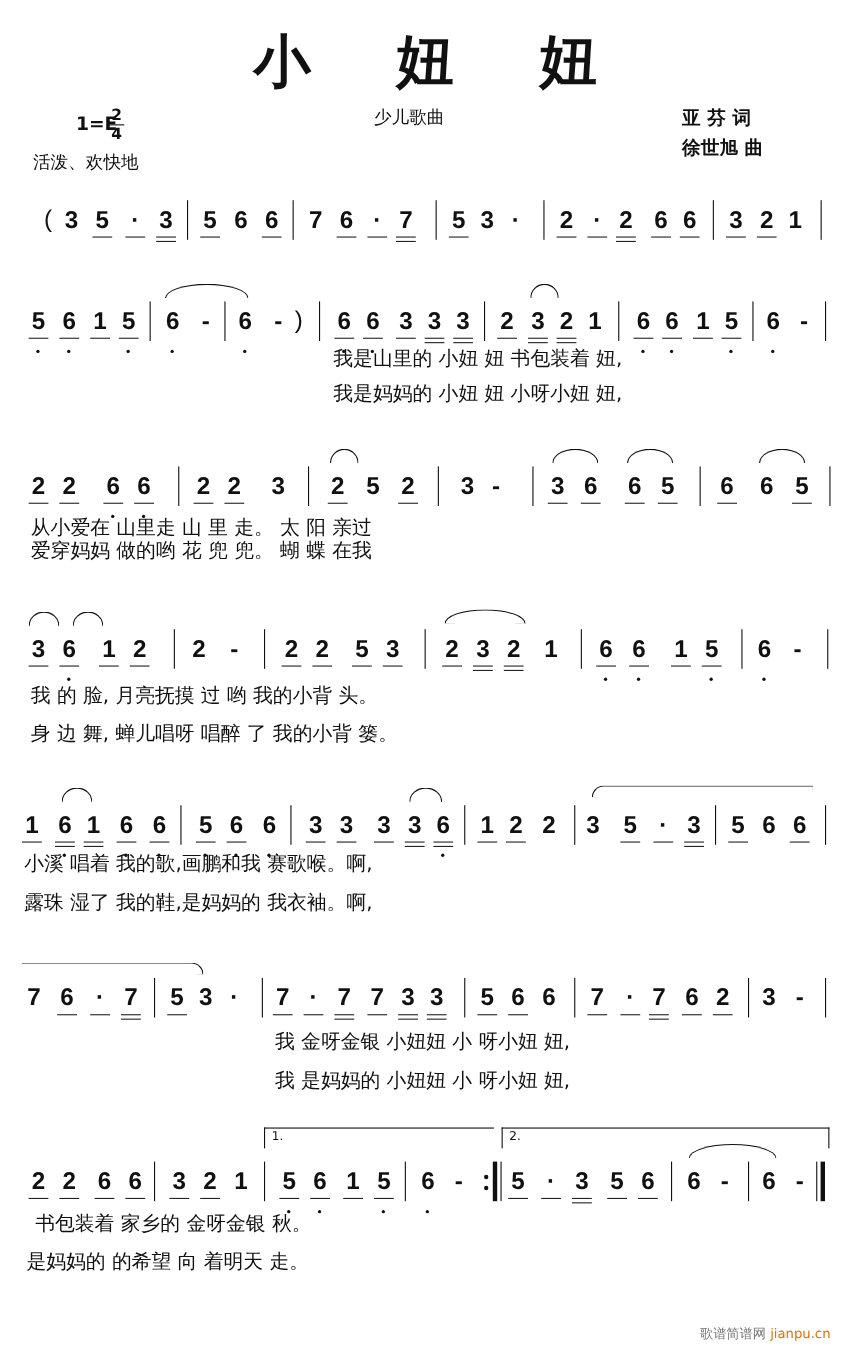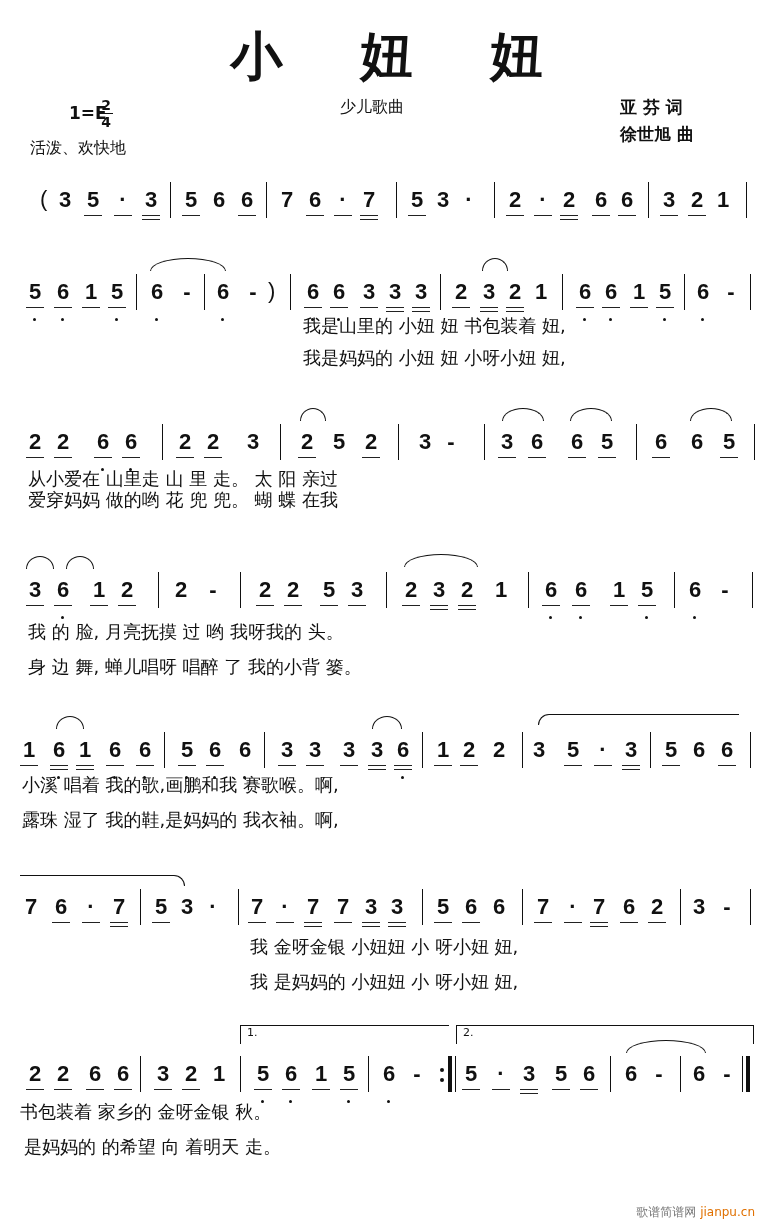--- a/index.html
+++ b/index.html
@@ -174,21 +174,21 @@
   <span class="bl" style="left:528px;"></span>
   <span class="n u1" style="left:544px;">6<i class="dotb"></i></span>
   <span class="n u1" style="left:574px;">6<i class="dotb"></i></span>
   <span class="n u1" style="left:612px;">1</span>
   <span class="n u1" style="left:640px;">5<i class="dotb"></i></span>
   <span class="bl" style="left:674px;"></span>
   <span class="n" style="left:688px;">6<i class="dotb"></i></span>
   <span class="n" style="left:718px;">-</span>
   <span class="bl" style="left:752px;"></span>
 </div>
-<div class="lyr" style="left:28px;top:620px;">我  的  脸, 月亮抚摸 过  哟 我呀我的 头。</div>
+<div class="lyr" style="left:28px;top:620px;">我  的  脸, 月亮抚摸 过  哟 我的小背 头。</div>
 <div class="lyr" style="left:28px;top:655px;">身  边  舞, 蝉儿唱呀 唱醉 了 我的小背 篓。</div>
 
 <div class="system" style="top:738px;">
   <span class="slur" style="left:56px;width:26px;top:-22px;"></span>
   <span class="n u1" style="left:22px;">1</span>
   <span class="n u1 u2" style="left:52px;">6<i class="dotb"></i></span>
   <span class="n u1 u2" style="left:78px;">1</span>
   <span class="n u1" style="left:108px;">6<i class="dotb"></i></span>
   <span class="n u1" style="left:138px;">6<i class="dotb"></i></span>
   <span class="bl" style="left:164px;"></span>
@@ -289,19 +289,19 @@
   <span class="bl" style="left:610px;"></span>
   <span class="slur" style="left:626px;width:78px;top:-22px;"></span>
   <span class="n" style="left:624px;">6</span>
   <span class="n" style="left:652px;">-</span>
   <span class="bl" style="left:680px;"></span>
   <span class="n" style="left:692px;">6</span>
   <span class="n" style="left:720px;">-</span>
   <span class="bl" style="left:742px;"></span>
   <span class="bl fin" style="left:746px;"></span>
 </div>
-<div class="lyr" style="left:20px;top:1100px;">书包装着 家乡的 金呀金银 秋。</div>
+<div class="lyr" style="left:32px;top:1100px;">书包装着 家乡的 金呀金银 秋。</div>
 <div class="lyr" style="left:24px;top:1135px;">是妈妈的 的希望                向  着明天 走。</div>
 
 <div class="wm">
   <span>歌谱简谱网</span>
   <b>jianpu.cn</b>
 </div>
 
 </body></html>

